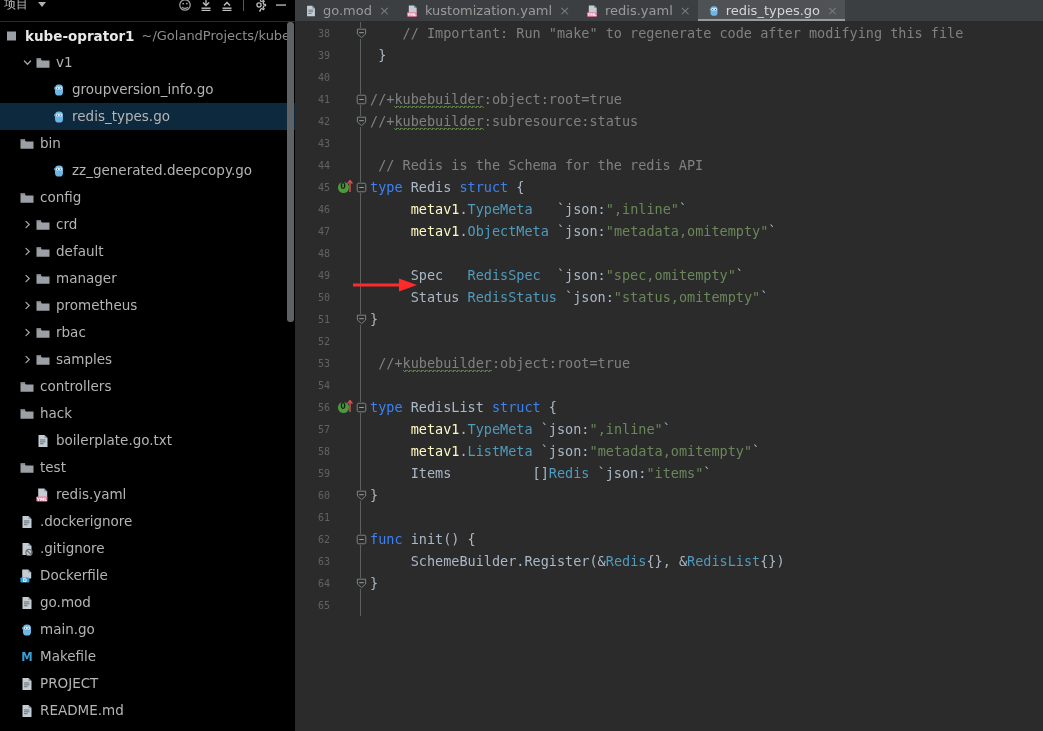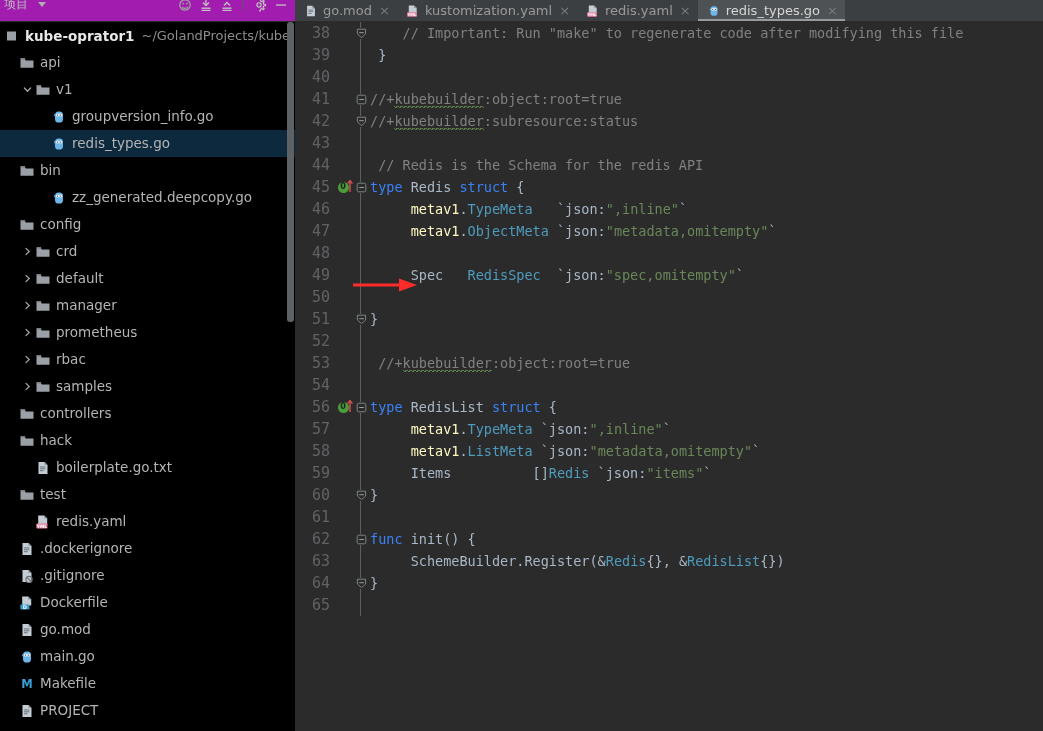--- a/index.html
+++ b/index.html
@@ -16,21 +16,21 @@
   }
   .app { position: relative; width: 1043px; height: 731px; display: flex; flex-direction: column; }
 
   
   .toprow { display: flex; height: 22px; background: #3c3f41; flex: 0 0 22px; }
 
   
   .proj-header {
     width: 295px; box-sizing: border-box;
     display: flex; align-items: center;
-    background: #a21caf;
+    background: #000000;
     padding: 0 3px 12px 4px;
     border-bottom: 1px solid #2b2b2b;
   }
   .proj-title {
     font-size: 12px; color: #bbbbbb;
     white-space: nowrap;
     display: flex; align-items: center; gap: 4px;
   }
   .chev-dn { width: 0; height: 0; border-left: 4px solid transparent; border-right: 4px solid transparent;
              border-top: 5px solid #b0b0b0; margin-left: 6px; }
@@ -109,21 +109,21 @@
     font-size: 13.5px;
   }
   .codearea { position: relative; padding-top: 0; }
   .cline { height: 22px; display: flex; align-items: center; position: relative; }
   .gutter {
     width: 58px; flex: 0 0 58px; height: 22px;
     display: flex; align-items: center;
     position: relative; box-sizing: border-box;
   }
   .lnum {
-    width: 34px; text-align: right; color: #606366; font-size: 15px;
+    width: 34px; text-align: right; color: #606366; font-size: 10px;
     font-family: "DejaVu Sans Mono", monospace; padding-right: 2px;
   }
   .gmark { width: 22px; height: 22px; position: relative; display: flex; align-items: center; justify-content: center; }
   .foldcol { width: 14px; flex: 0 0 14px; height: 22px; position: relative; display:flex; align-items:center; justify-content:center;}
   .foldline { position: absolute; left: 6px; top: 0; bottom: 0; width: 1px; background: #5c6060; }
   .codetext { white-space: pre; line-height: 22px; color: #a9b7c6; padding-left: 2px; }
 
   
   .kw  { color: #3b82f6; }
   .cls { color: #4e9bbd; }
@@ -268,29 +268,20 @@
             <svg width="16" height="16" viewBox="0 0 16 16">
               <rect x="3" y="3.5" width="9" height="9" fill="#9aa0a6"></rect>
             </svg>
           </span>
           <span>kube-oprator1</span>
           <span class="path">~/GolandProjects/kube-o</span>
         </div>
 
         <div id="treebody">
             <div class="trow">
-              <span class="tind" style="width: 0px;"></span>
-              <span class="twist"></span>
-              <svg viewBox="0 0 16 16" width="16" height="16" class="ticon">
-                <path d="M1.5 4.2 h4.3 l1.1 1.3 h7.6 v7.3 h-13 z" fill="#9aa0a6"></path>
-                <rect x="1.5" y="3.2" width="4.6" height="1.4" fill="#9aa0a6"></rect>
-              </svg>
-              <span class="tlabel">api</span>
-            </div>
-            <div class="trow">
               <span class="tind" style="width: 16px;"></span>
               <span class="twist">
                 <svg width="11" height="11" viewBox="0 0 11 11">
                   <path d="M2.4 4 L5.5 7.2 L8.6 4" fill="none" stroke="#a4a4a4" stroke-width="1.3" stroke-linecap="round"></path>
                 </svg>
               </span>
               <svg viewBox="0 0 16 16" width="16" height="16" class="ticon">
                 <path d="M1.5 4.2 h4.3 l1.1 1.3 h7.6 v7.3 h-13 z" fill="#9aa0a6"></path>
                 <rect x="1.5" y="3.2" width="4.6" height="1.4" fill="#9aa0a6"></rect>
               </svg>
@@ -727,20 +718,21 @@
             <div class="codetext"><span class="pun">     Spec   </span><span class="cls">RedisSpec</span><span class="tick">  `</span><span class="pun">json:</span><span class="str">"spec,omitempty"</span><span class="tick">`</span></div>
           </div>
           <div class="cline">
             <div class="gutter">
               <div class="lnum">50</div>
               <div class="gmark"></div>
             </div>
             <div class="foldcol">
               <div class="foldline"></div>
             </div>
+            <div class="codetext"><span class="pun">     Status </span><span class="cls">RedisStatus</span><span class="tick"> `</span><span class="pun">json:</span><span class="str">"status,omitempty"</span><span class="tick">`</span></div>
           </div>
           <div class="cline">
             <div class="gutter">
               <div class="lnum">51</div>
               <div class="gmark"></div>
             </div>
             <div class="foldcol">
               <div class="foldline"></div>
               <svg class="fold-close" width="11" height="11" viewBox="0 0 11 11" style="position:relative;z-index:2;background:#2b2b2b">
                 <path d="M1.4 1.2 L9.6 1.2 L9.6 6 L5.5 9.6 L1.4 6 Z" fill="#2b2b2b" stroke="#7d8385" stroke-width="1"></path>

